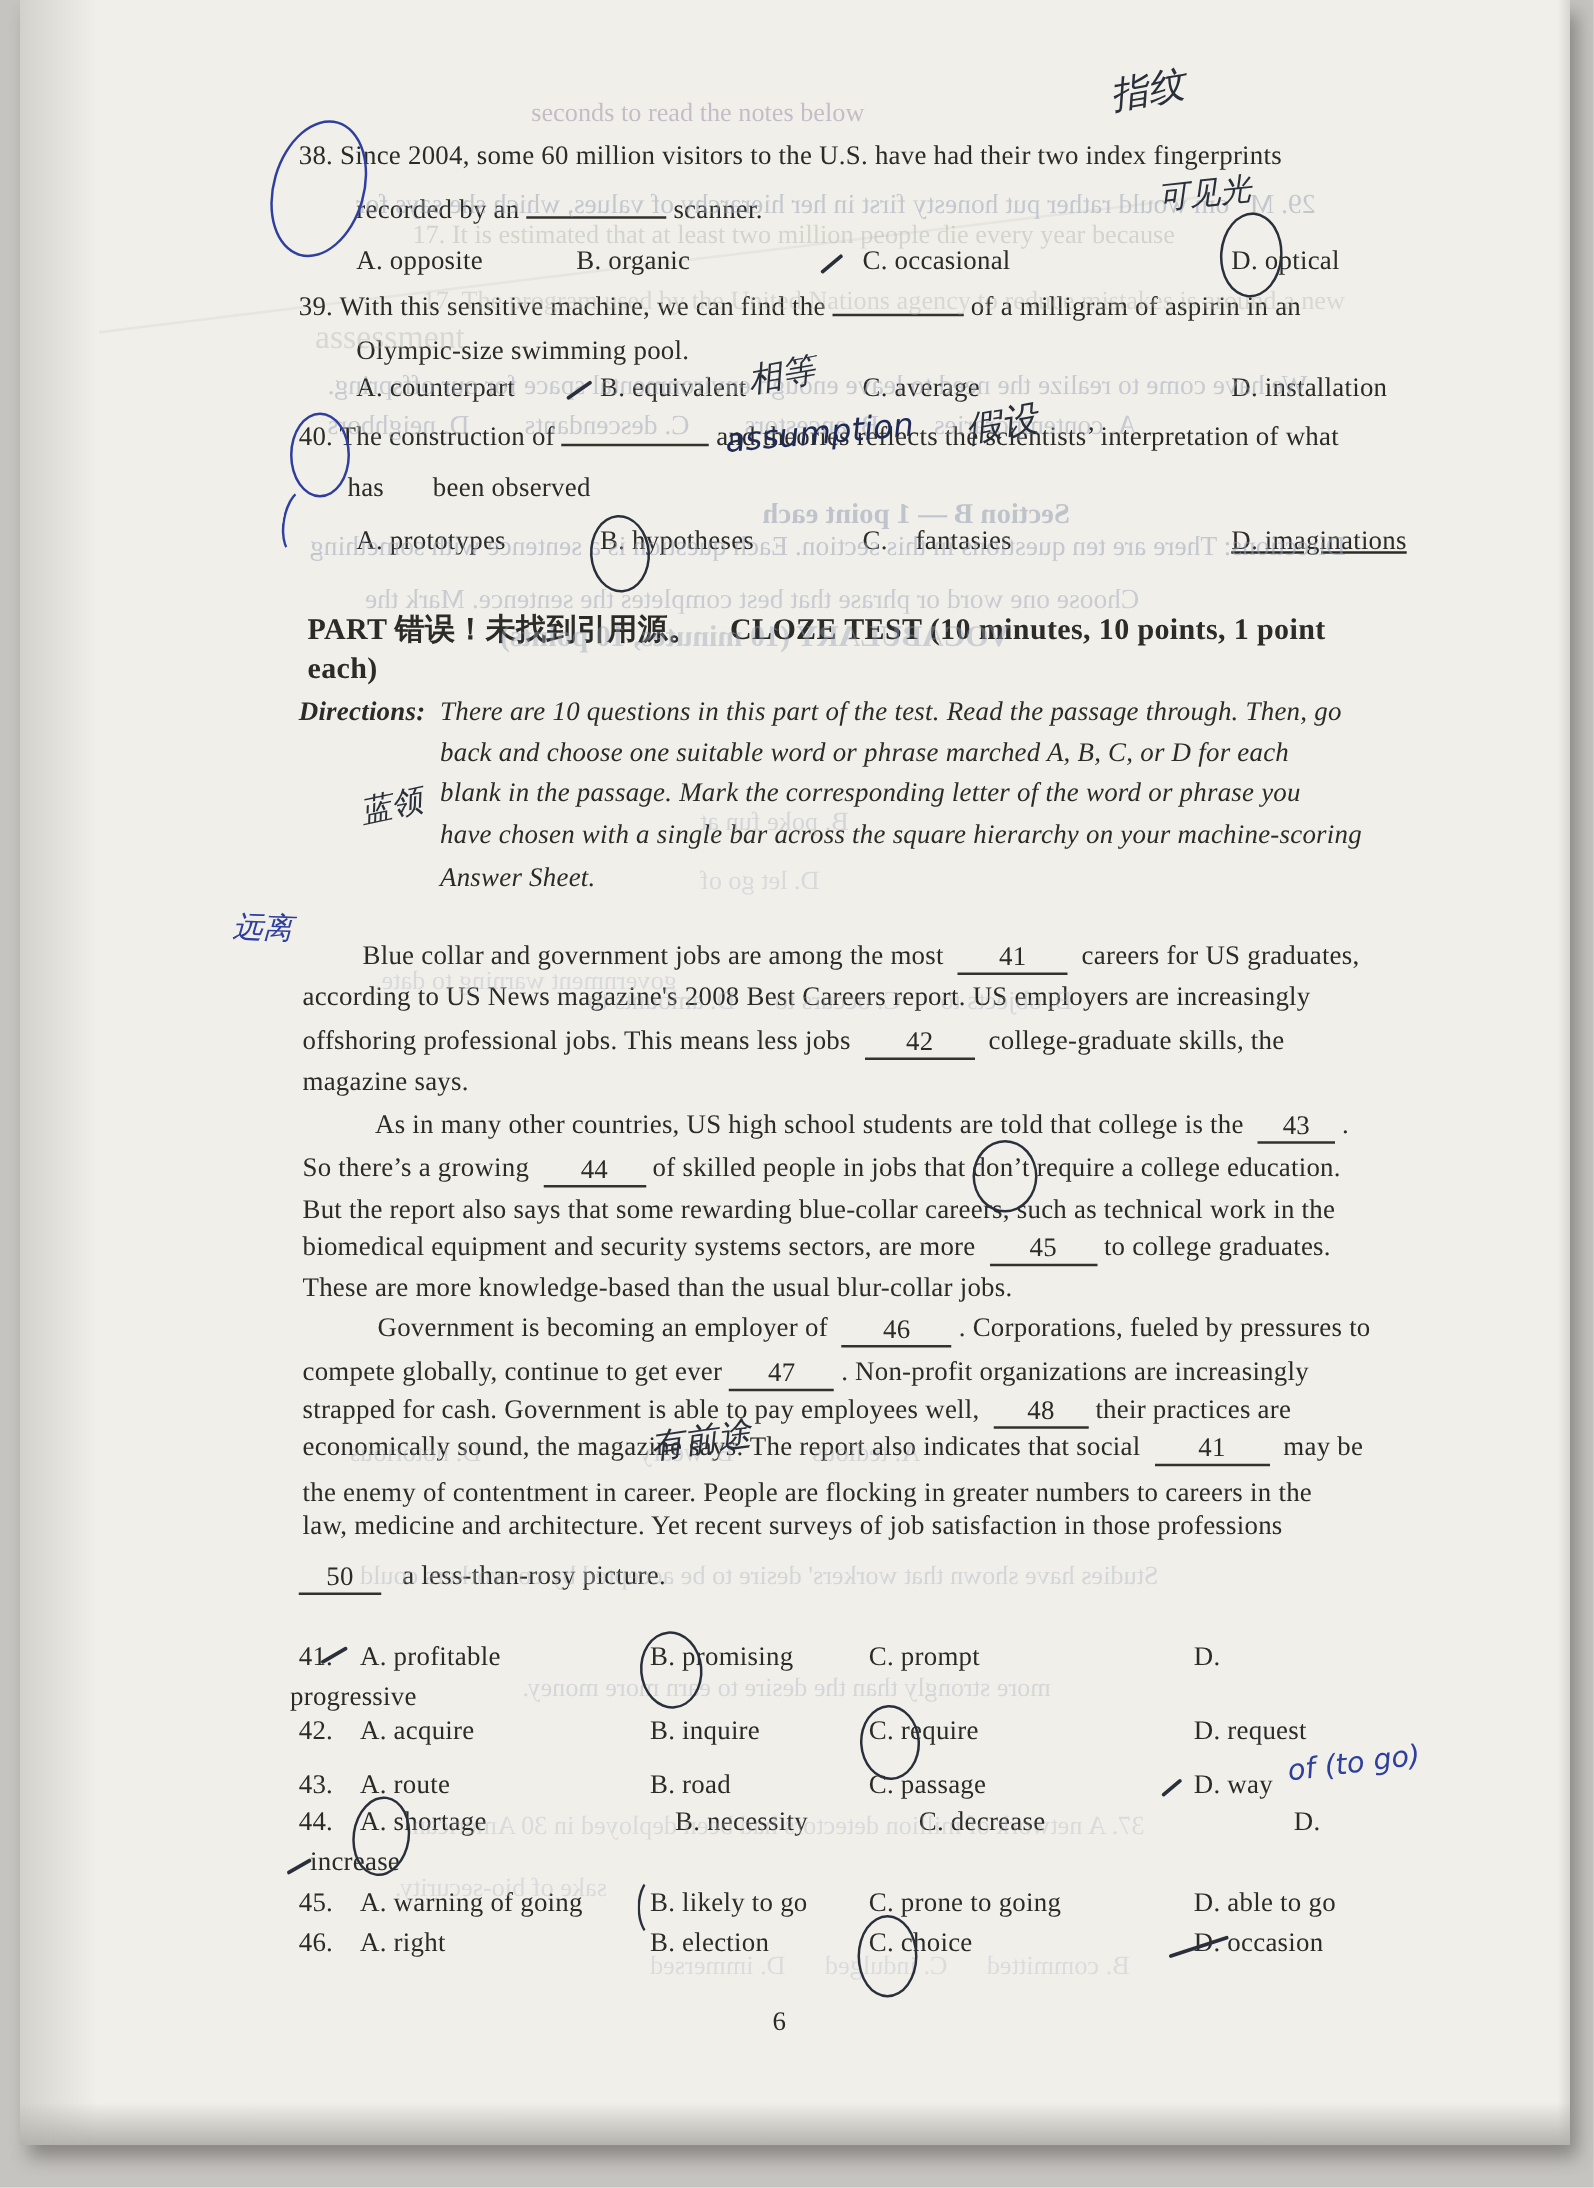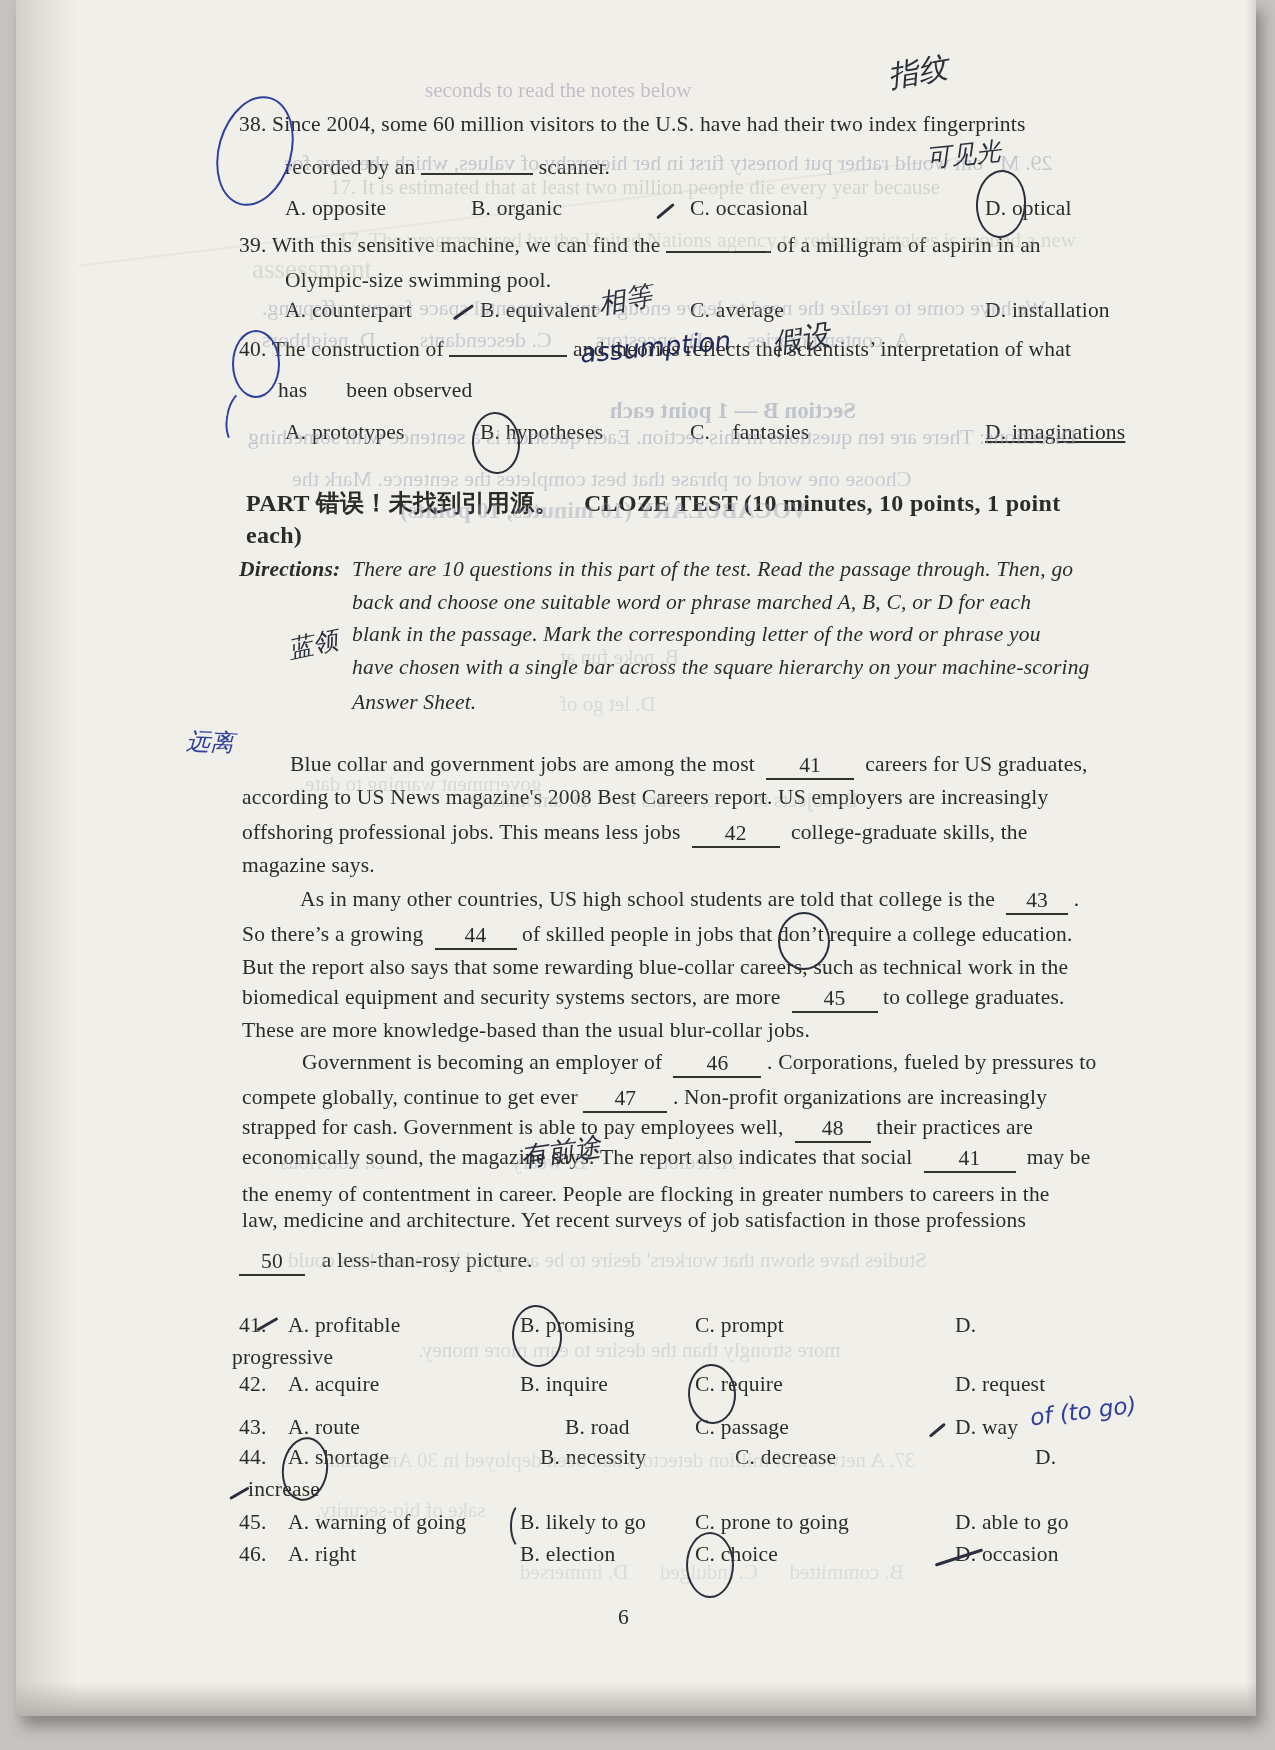--- a/index.html
+++ b/index.html
@@ -49,21 +49,21 @@
 <body>
 
 <div class="sheet">
   <div class="spine"></div>
   <div class="edge-right"></div>
   <div class="crease"></div>
   <div id="dyn">
       <div class="t" style="left: 223px; top: 112px;">38. Since 2004, some 60 million visitors to the U.S. have had their two index fingerprints</div>
       <div class="t" style="left: 269px; top: 155px;">recorded by an <span class="blank" style="min-width:112px"></span> scanner.</div>
       <div class="t" style="left: 269px; top: 196px;">A. opposite</div>
-      <div class="t" style="left: 455px; top: 196px; text-align: center;">B. organic</div>
+      <div class="t" style="left: 445px; top: 196px; text-align: center;">B. organic</div>
       <div class="t" style="left: 674px; top: 196px;">C. occasional</div>
       <div class="t" style="left: 969px; top: 196px;">D. optical</div>
       <div class="t" style="left: 223px; top: 233px;">39. With this sensitive machine, we can find the <span class="blank" style="min-width:105px"></span> of a milligram of aspirin in an</div>
       <div class="t" style="left: 269px; top: 268px;">Olympic-size swimming pool.</div>
       <div class="t" style="left: 269px; top: 298px;">A. counterpart</div>
       <div class="t" style="left: 464px; top: 298px;">B. equivalent</div>
       <div class="t" style="left: 674px; top: 298px;">C. average</div>
       <div class="t" style="left: 969px; top: 298px;">D. installation</div>
       <div class="t" style="left: 223px; top: 337px;">40. The construction of <span class="blank" style="min-width:118px"></span> and theories reflects the scientists’ interpretation of what</div>
       <div class="t" style="left: 262px; top: 378px; text-align: right;">has       been observed</div>
@@ -101,21 +101,21 @@
       <div class="t" style="left: 679px; top: 1313px;">C. prompt</div>
       <div class="t" style="left: 939px; top: 1313px;">D.</div>
       <div class="t" style="left: 216px; top: 1345px;">progressive</div>
       <div class="t" style="left: 223px; top: 1372px;">42.</div>
       <div class="t" style="left: 272px; top: 1372px;">A. acquire</div>
       <div class="t" style="left: 504px; top: 1372px;">B. inquire</div>
       <div class="t" style="left: 679px; top: 1372px;">C. require</div>
       <div class="t" style="left: 939px; top: 1372px;">D. request</div>
       <div class="t" style="left: 223px; top: 1415px;">43.</div>
       <div class="t" style="left: 272px; top: 1415px;">A. route</div>
-      <div class="t" style="left: 504px; top: 1415px; margin-left: 45px;">B. road</div>
+      <div class="t" style="left: 504px; top: 1415px;">B. road</div>
       <div class="t" style="left: 679px; top: 1415px;">C. passage</div>
       <div class="t" style="left: 939px; top: 1415px;">D. way</div>
       <div class="t" style="left: 223px; top: 1445px;">44.</div>
       <div class="t" style="left: 272px; top: 1445px;">A. shortage</div>
       <div class="t" style="left: 524px; top: 1445px;">B. necessity</div>
       <div class="t" style="left: 719px; top: 1445px;">C. decrease</div>
       <div class="t" style="left: 1019px; top: 1445px;">D.</div>
       <div class="t" style="left: 232px; top: 1477px;">increase</div>
       <div class="t" style="left: 223px; top: 1510px;">45.</div>
       <div class="t" style="left: 272px; top: 1510px;">A. warning of going</div>

